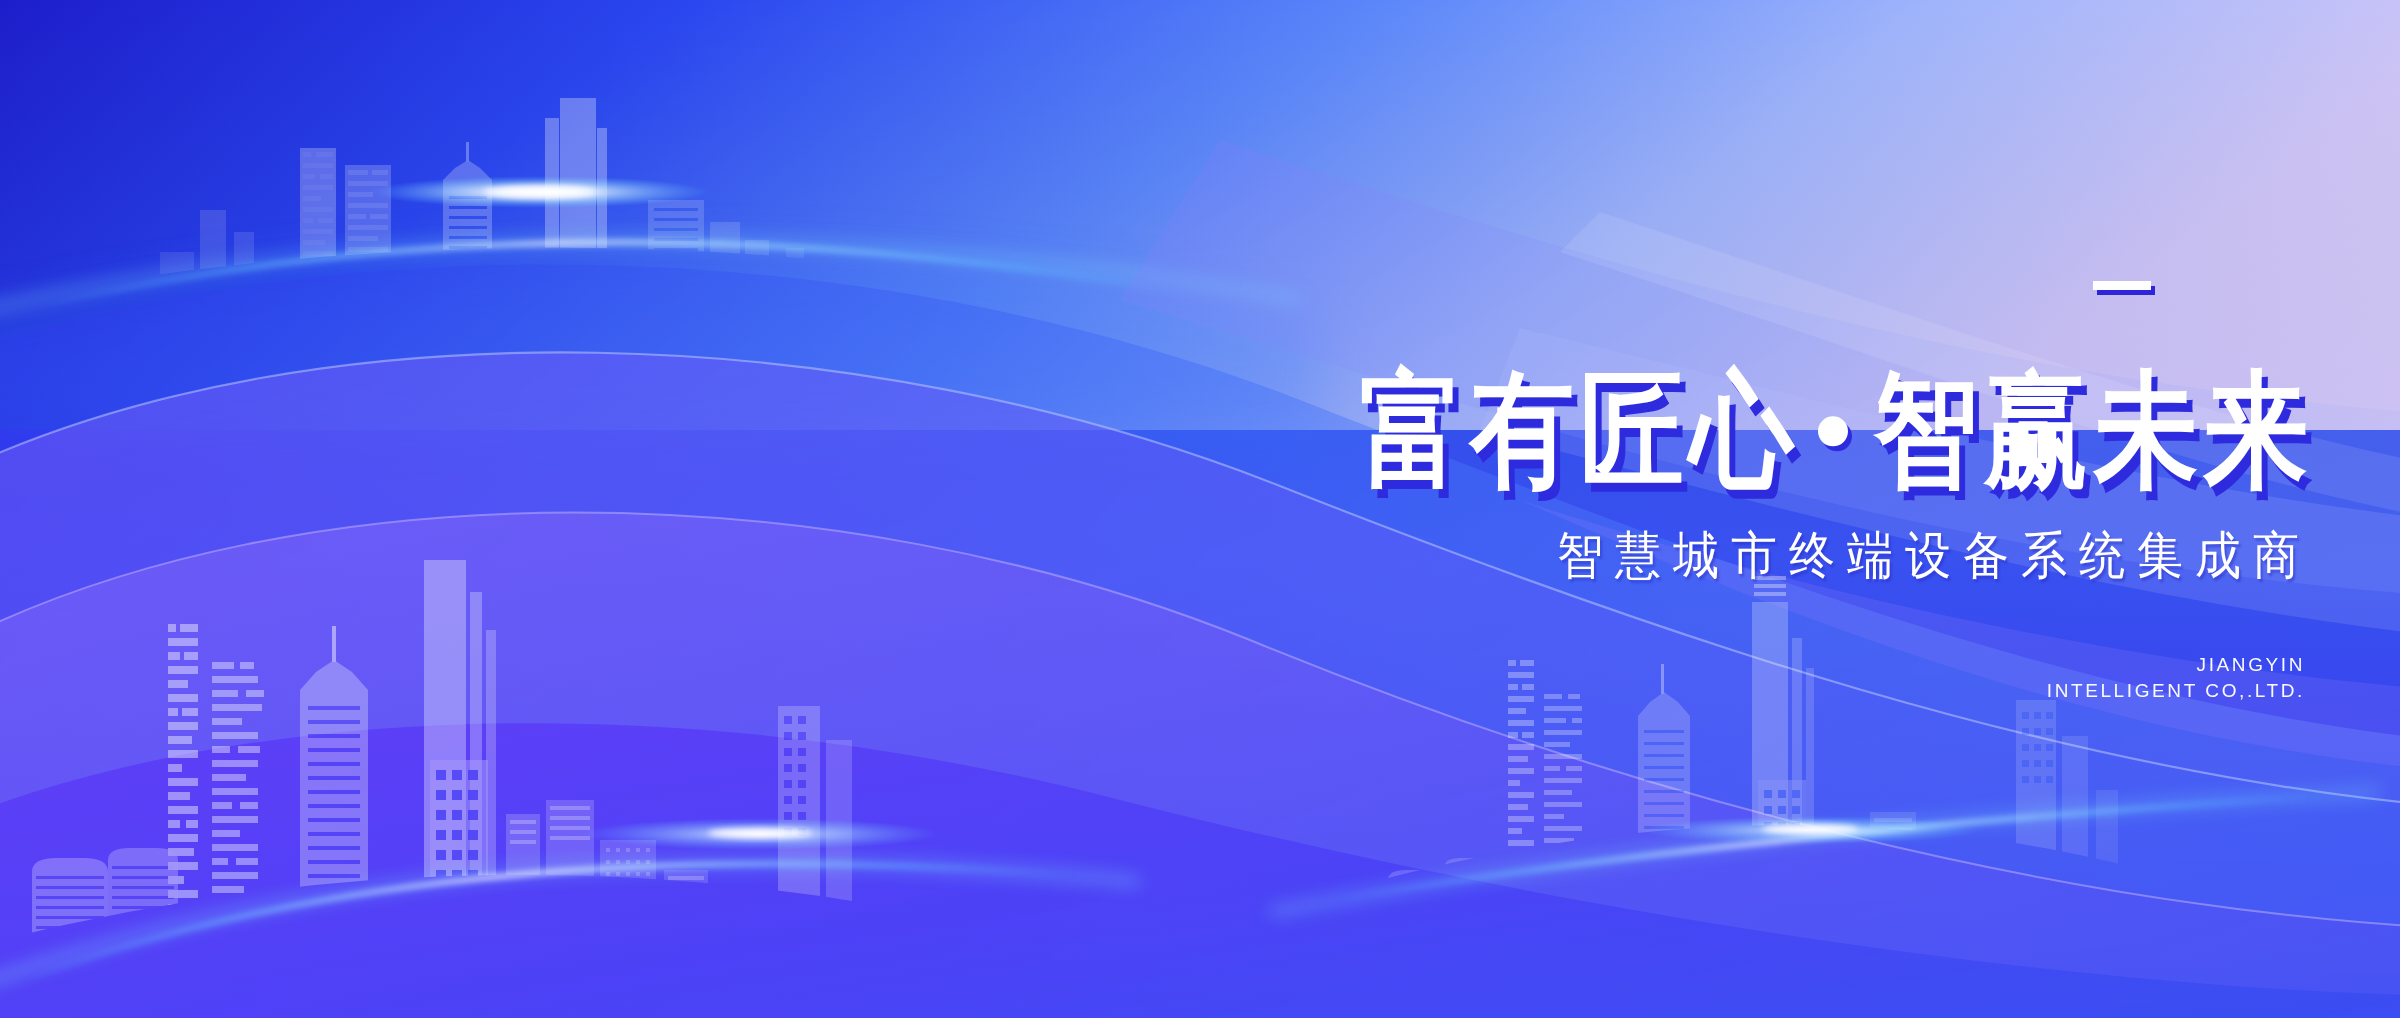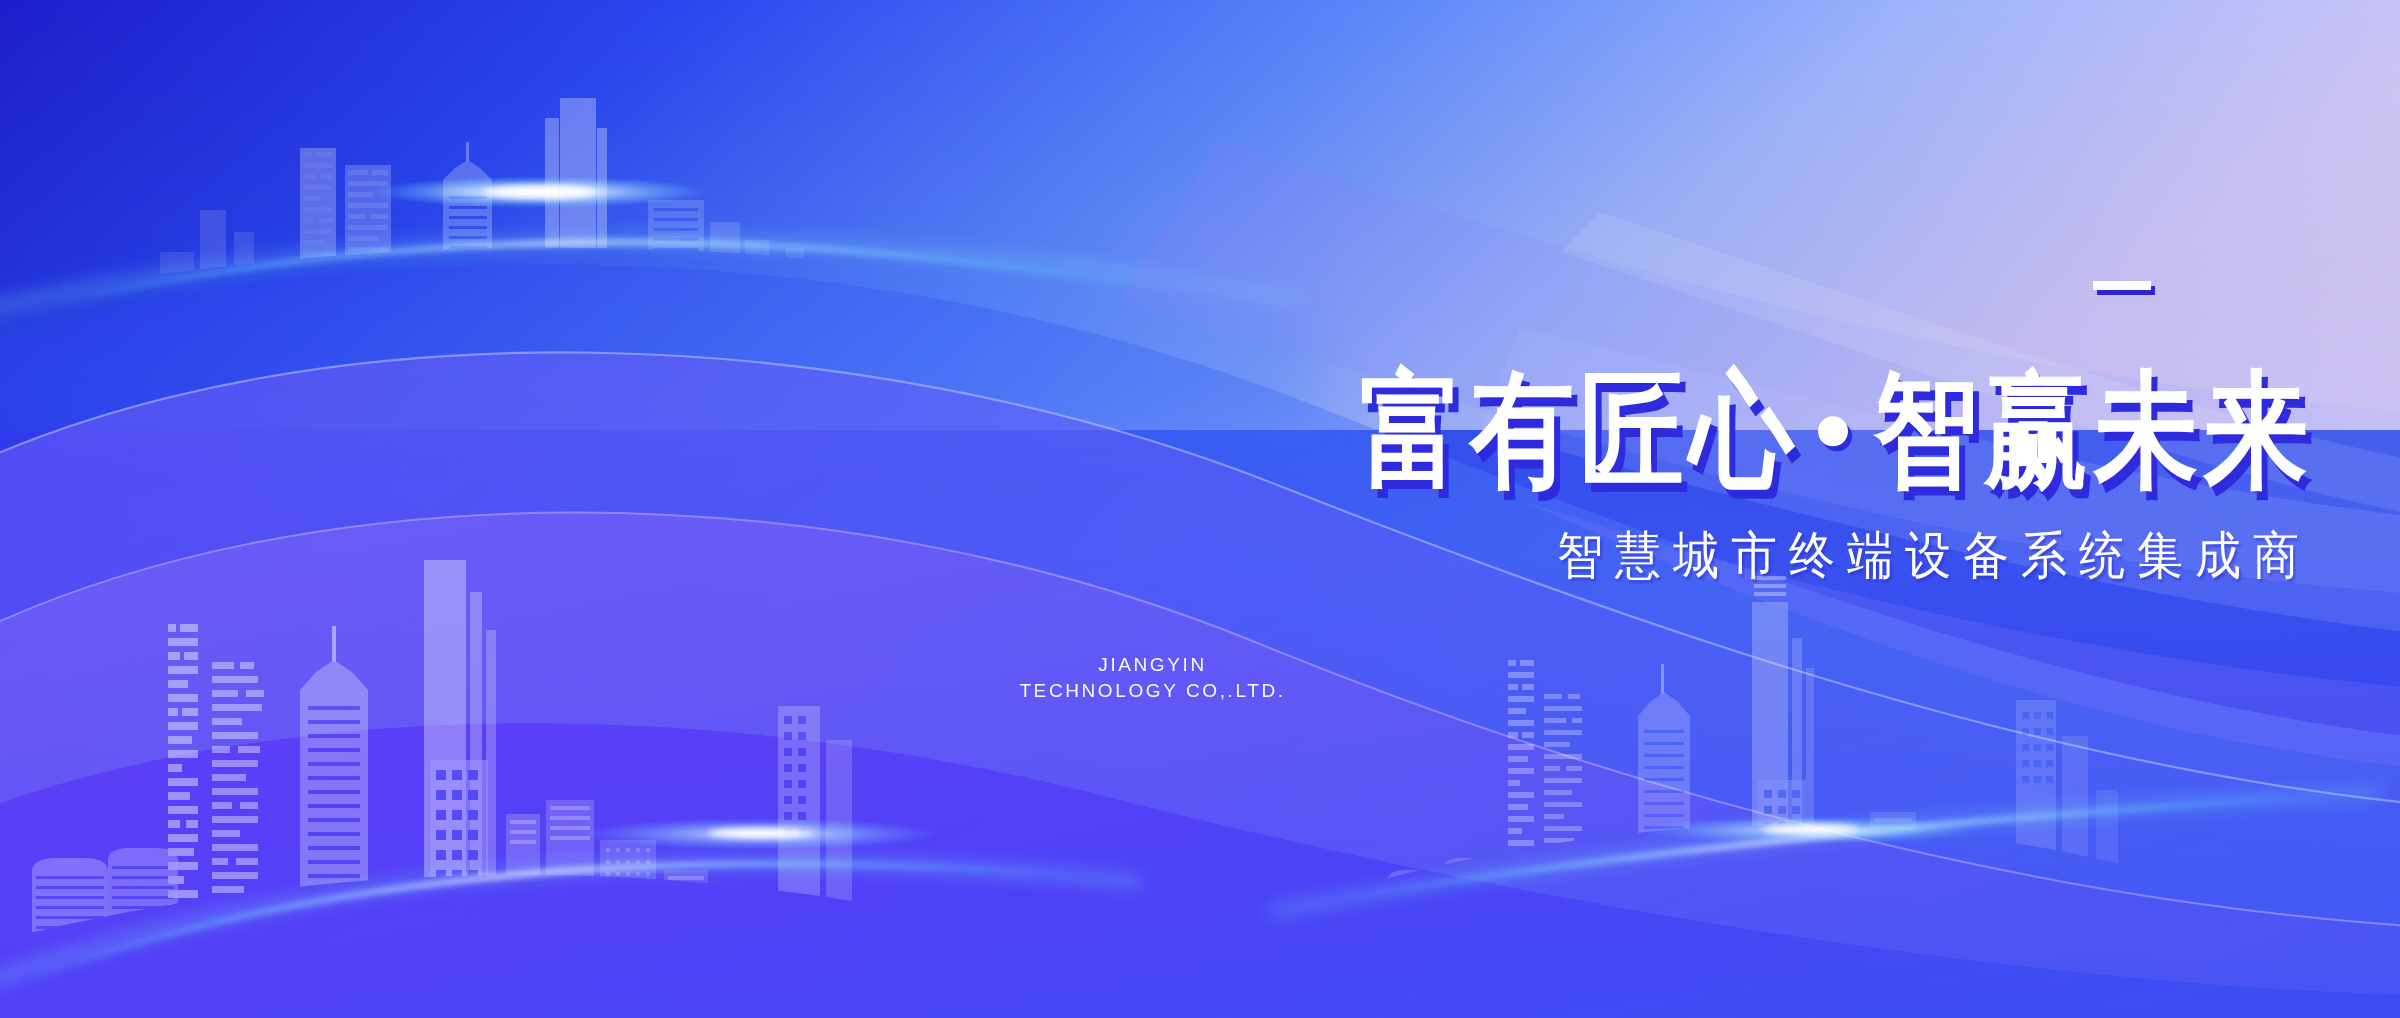--- a/index.html
+++ b/index.html
@@ -65,21 +65,21 @@
     font-weight:500;
     letter-spacing:12px;
     white-space:nowrap;
     text-shadow:2px 3px 2px rgba(40,40,190,.45);
     transform:scaleY(1.12);
     transform-origin:right top;
   }
   #company{
     position:absolute;
     left:0; top:652px; width:2305px;
-    text-align:center;
+    text-align:right;
     color:#ffffff;
     font-family:"Liberation Sans","DejaVu Sans",sans-serif;
     font-size:19px;
     font-weight:400;
     letter-spacing:2.6px;
     line-height:26px;
     opacity:.97;
   }
   #company div{white-space:nowrap;}
 </style>
@@ -686,17 +686,17 @@
     <div id="top-dash"></div>
 
     <div id="headline">
       <span>富有匠心</span><span class="dotsep">·</span><span>智赢未来</span>
     </div>
 
     <div id="subtitle">智慧城市终端设备系统集成商</div>
 
     <div id="company">
       <div>JIANGYIN</div>
-      <div>TECHNOLOGY CO,.LTD.</div>
+      <div>INTELLIGENT CO,.LTD.</div>
     </div>
 
   </div>
 </div>
 
 </body></html>

